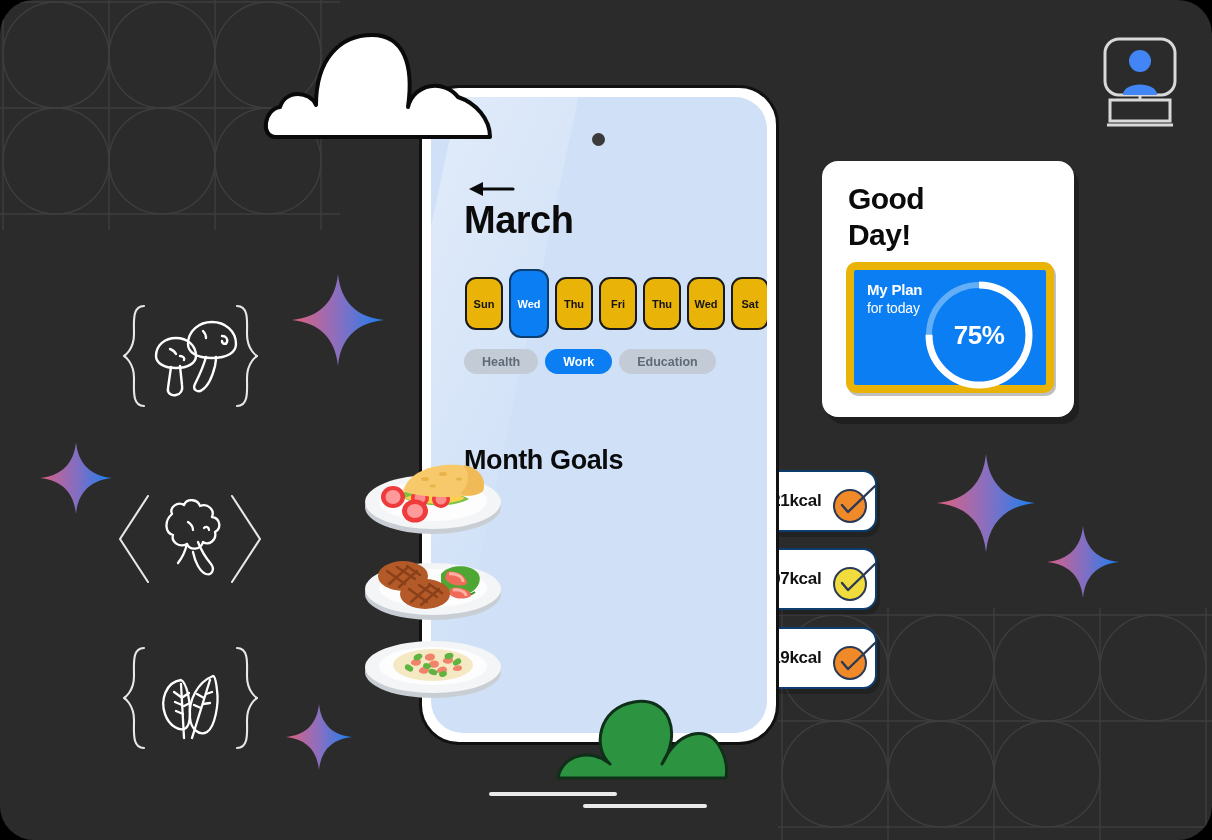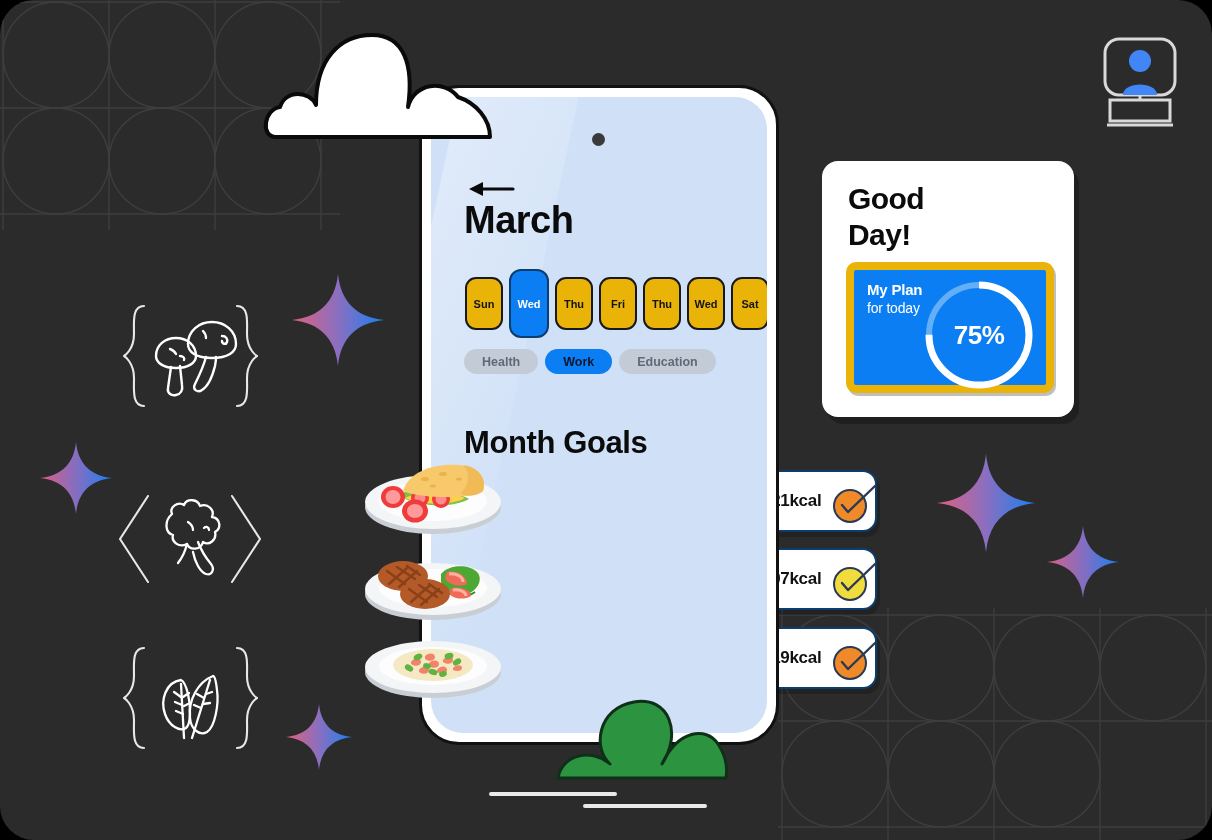--- a/index.html
+++ b/index.html
@@ -67,25 +67,25 @@
     height:69px; width:40px; border-radius:12px;
   }
 
   
   .chips { position:absolute; left:33px; top:252px; display:flex; gap:7px; align-items:center; }
   .chip {
     height:25px; padding:0 18px; border-radius:13px;
     display:flex; align-items:center; justify-content:center;
     font-size:12.5px; font-weight:700; background:#c3cbd6; color:#5f6a78;
   }
-  .chip.active { background:#0b7ef4; color:#0f172a; }
+  .chip.active { background:#0b7ef4; color:#ffffff; }
 
   .goals-title {
-    position:absolute; left:33px; top:328px;
-    font-size:31px; font-weight:700; color:#0b0b0b; letter-spacing:-.4px;
+    position:absolute; left:33px; top:348px;
+    font-size:27px; font-weight:700; color:#0b0b0b; letter-spacing:-.4px;
   }
   .goal-card {
     position:absolute; width:358px; height:62px;
     background:#fff; border:2px solid #0b3d6e; border-radius:14px;
     display:flex; align-items:center; box-shadow:3px 5px 0 rgba(0,0,0,.20);
   }
   .play-tri {
     margin-left:13px; width:0; height:0;
     border-top:9px solid transparent; border-bottom:9px solid transparent;
     border-left:14px solid #0a0a0a;

